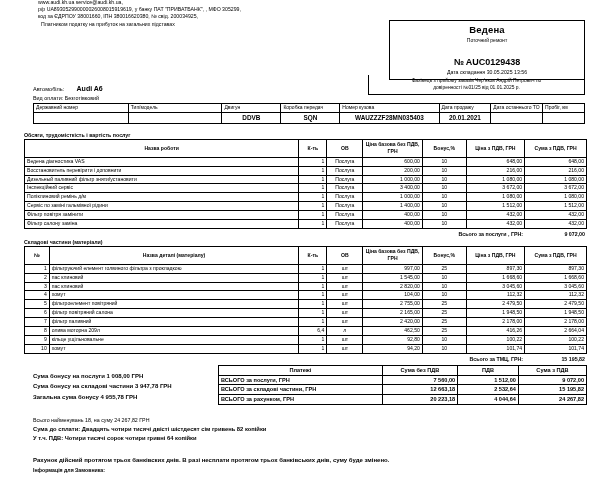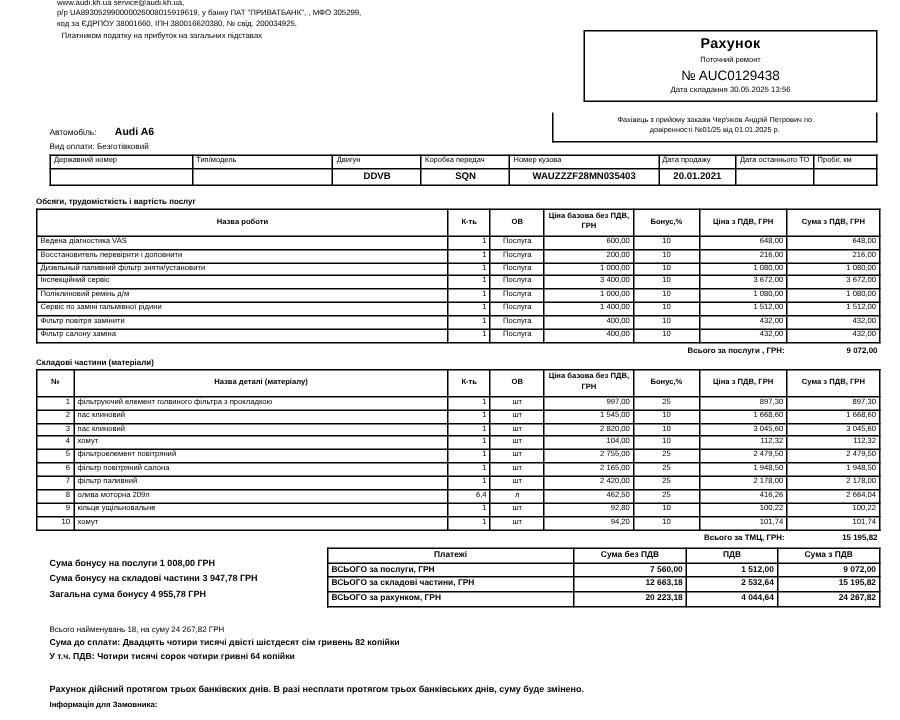--- a/index.html
+++ b/index.html
@@ -43,21 +43,21 @@
     left: 389px;
     top: 21px;
     width: 196px;
     border: 0.7px solid #000;
     text-align: center;
     padding: 3px 2px 4px 2px;
     box-sizing: border-box;
   }
   .title-box .t1 { font-size: 9.5px; font-weight: bold; letter-spacing: .2px; }
   .title-box .t2 { font-size: 5px; margin-top: 2px; }
-  .title-box .t3 { font-size: 9px; font-weight: normal; margin-top: 2px; }
+  .title-box .t3 { font-size: 9px; font-weight: bold; margin-top: 14px; }
   .title-box .t4 { font-size: 5.2px; margin-top: 2px; }
 
   .agent-box {
     position: absolute;
     left: 368px;
     top: 76px;
     width: 217px;
     border: 0.7px solid #000;
     border-top: none;
     text-align: center;
@@ -212,21 +212,21 @@
 <div class="page">
 
   <div class="hdr-lines">
     <div class="hdr-line-1">www.audi.kh.ua   service@audi.kh.ua,</div>
     <div class="hdr-line-2">р/р UA893052990000026008015919619, у банку ПАТ "ПРИВАТБАНК", , МФО 305299,</div>
     <div class="hdr-line-3">код за ЄДРПОУ 38001660, ІПН 380016620380, № свід.  200034925,</div>
     <div class="hdr-line-4">Платником податку на прибуток на загальних підставах</div>
   </div>
 
   <div class="title-box">
-    <div class="t1">Рахунок</div>
+    <div class="t1">Ведена</div>
     <div class="t2">Поточний ремонт</div>
     <div class="t3">№ AUC0129438</div>
     <div class="t4">
       <span>Дата складання</span>
       <span>30.05.2025 13:56</span>
     </div>
   </div>
 
   <div class="agent-box">
     <div>Фахівець з прийому заказів Чер'яков Андрій Петрович по</div>

